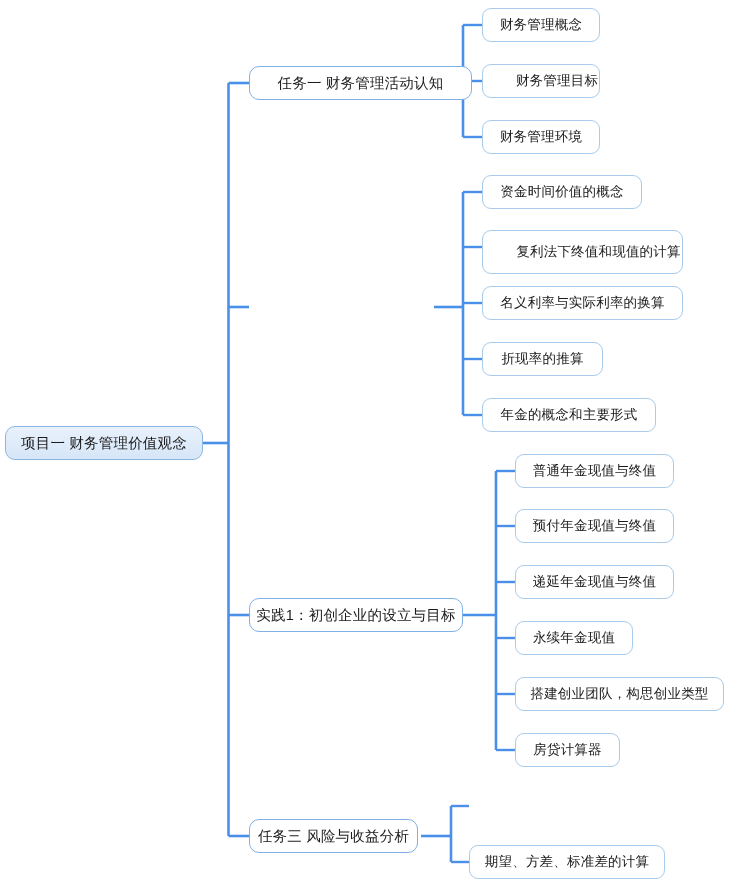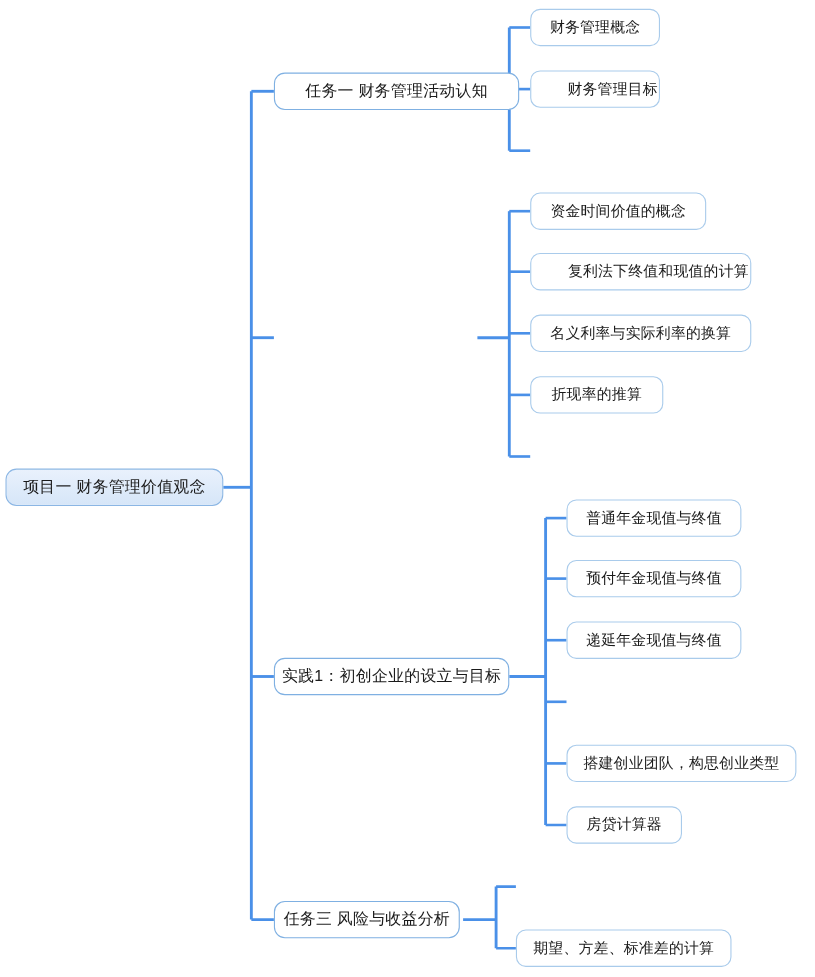--- a/index.html
+++ b/index.html
@@ -104,43 +104,52 @@
     </div>
     <div class="node node-branch" style="left: 249px; top: 66px; width: 223px; height: 34px;">
       <span class="node-label">任务一 财务管理活动认知</span>
     </div>
     <div class="node node-leaf" style="left: 482px; top: 8px; width: 118px; height: 34px;">
       <span class="node-label">财务管理概念</span>
     </div>
     <div class="node node-leaf" style="left: 482px; top: 64px; width: 118px; height: 34px; padding-left: 32px;">
       <span class="node-label">财务管理目标</span>
     </div>
+    <div class="node node-leaf" style="left: 482px; top: 120px; width: 118px; height: 34px;">
+      <span class="node-label">财务管理环境</span>
+    </div>
     <div class="node node-leaf" style="left: 482px; top: 175px; width: 160px; height: 34px;">
       <span class="node-label">资金时间价值的概念</span>
     </div>
-    <div class="node node-leaf" style="left: 482px; top: 230px; width: 201px; height: 34px; padding-left: 32px;">
+    <div class="node node-leaf" style="left: 482px; top: 230px; width: 201px; height: 44px; padding-left: 32px;">
       <span class="node-label">复利法下终值和现值的计算</span>
     </div>
     <div class="node node-leaf" style="left: 482px; top: 286px; width: 201px; height: 34px;">
       <span class="node-label">名义利率与实际利率的换算</span>
     </div>
     <div class="node node-leaf" style="left: 482px; top: 342px; width: 121px; height: 34px;">
       <span class="node-label">折现率的推算</span>
+    </div>
+    <div class="node node-leaf" style="left: 482px; top: 398px; width: 174px; height: 34px;">
+      <span class="node-label">年金的概念和主要形式</span>
     </div>
     <div class="node node-branch" style="left: 249px; top: 598px; width: 214px; height: 34px;">
       <span class="node-label">实践1：初创企业的设立与目标</span>
     </div>
     <div class="node node-leaf" style="left: 515px; top: 509px; width: 159px; height: 34px;">
       <span class="node-label">预付年金现值与终值</span>
     </div>
     <div class="node node-leaf" style="left: 515px; top: 454px; width: 159px; height: 34px;">
       <span class="node-label">普通年金现值与终值</span>
     </div>
     <div class="node node-leaf" style="left: 515px; top: 565px; width: 159px; height: 34px;">
       <span class="node-label">递延年金现值与终值</span>
+    </div>
+    <div class="node node-leaf" style="left: 515px; top: 621px; width: 118px; height: 34px;">
+      <span class="node-label">永续年金现值</span>
     </div>
     <div class="node node-leaf" style="left: 515px; top: 677px; width: 209px; height: 34px;">
       <span class="node-label">搭建创业团队，构思创业类型</span>
     </div>
     <div class="node node-leaf" style="left: 515px; top: 733px; width: 105px; height: 34px;">
       <span class="node-label">房贷计算器</span>
     </div>
     <div class="node node-branch" style="left: 249px; top: 819px; width: 169px; height: 34px;">
       <span class="node-label">任务三 风险与收益分析</span>
     </div>

